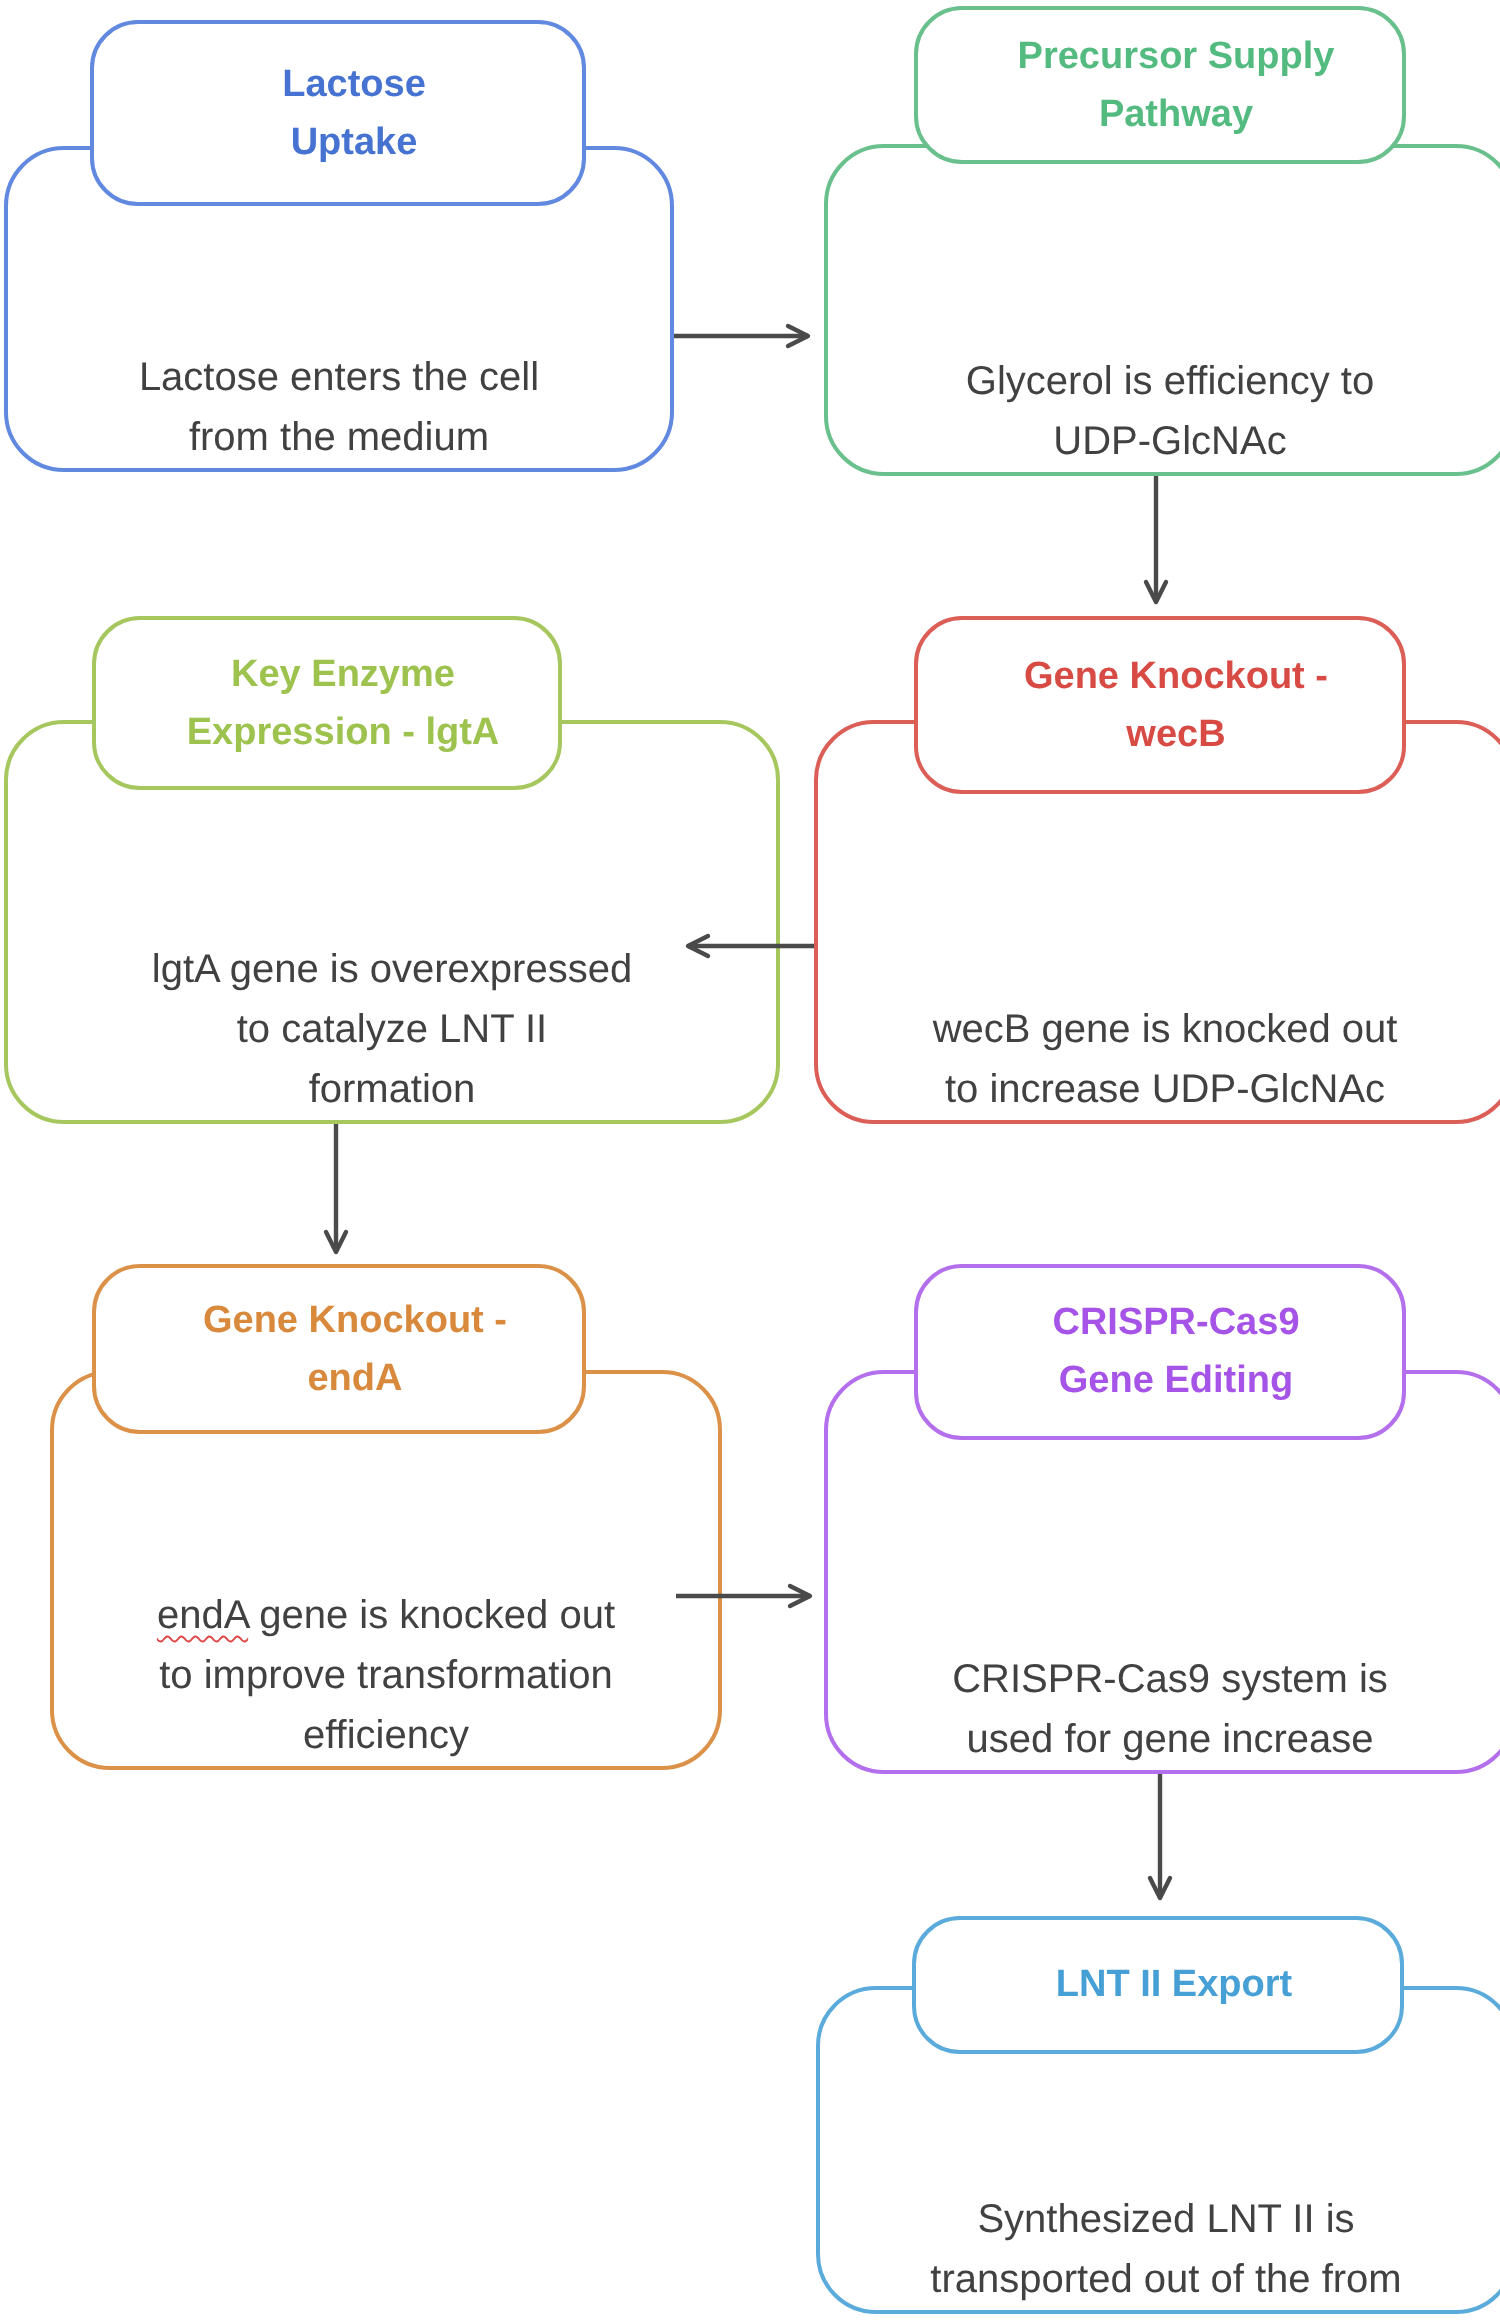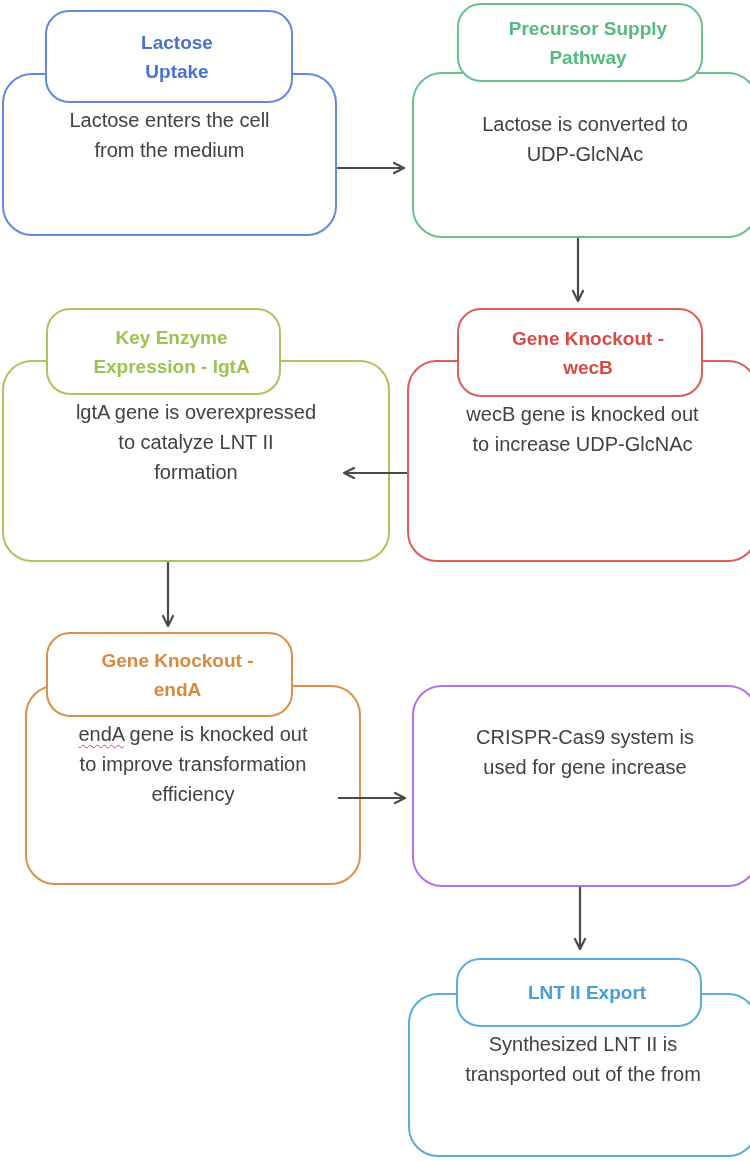--- a/index.html
+++ b/index.html
@@ -8,21 +8,21 @@
     width:750px;height:1161px;
     overflow:hidden;
     background:#ffffff;
     font-family:"Liberation Sans", sans-serif;
   }
   .main{
     position:absolute;
     background:#ffffff;
     border:2px solid var(--b);
     border-radius:30px;
-    display:flex;align-items:flex-start;justify-content:center;
+    display:flex;align-items:flex-end;justify-content:center;
     box-sizing:border-box;
     z-index:1;
   }
   .tab{
     position:absolute;
     background:#ffffff;
     border:2px solid var(--b);
     border-radius:24px;
     display:flex;align-items:center;justify-content:center;
     box-sizing:border-box;
@@ -88,21 +88,21 @@
   <div class="main c-blue n1-main">
     <div class="body">Lactose enters the cell
 from the medium</div>
   </div>
   <div class="tab c-blue n1-tab">
     <div class="title">Lactose
 Uptake</div>
   </div>
 
   <div class="main c-green n2-main">
-    <div class="body">Lactose is converted to
+    <div class="body">Glycerol is efficiency to
 UDP-GlcNAc</div>
   </div>
   <div class="tab c-green n2-tab">
     <div class="title">Precursor Supply
 Pathway</div>
   </div>
 
   <div class="main c-olive n3-main">
     <div class="body">lgtA gene is overexpressed
 to catalyze LNT II
@@ -129,20 +129,24 @@
   </div>
   <div class="tab c-orange n5-tab">
     <div class="title">Gene Knockout -
 endA</div>
   </div>
 
   <div class="main c-purple n6-main">
     <div class="body">CRISPR-Cas9 system is
 used for gene increase</div>
   </div>
+  <div class="tab c-purple n6-tab">
+    <div class="title">CRISPR-Cas9
+Gene Editing</div>
+  </div>
 
   <div class="main c-sky n7-main">
     <div class="body">Synthesized LNT II is
 transported out of the from</div>
   </div>
   <div class="tab c-sky n7-tab">
     <div class="title">LNT II Export</div>
   </div>
 
   <svg class="arrows" width="750" height="1161" viewBox="0 0 750 1161">

